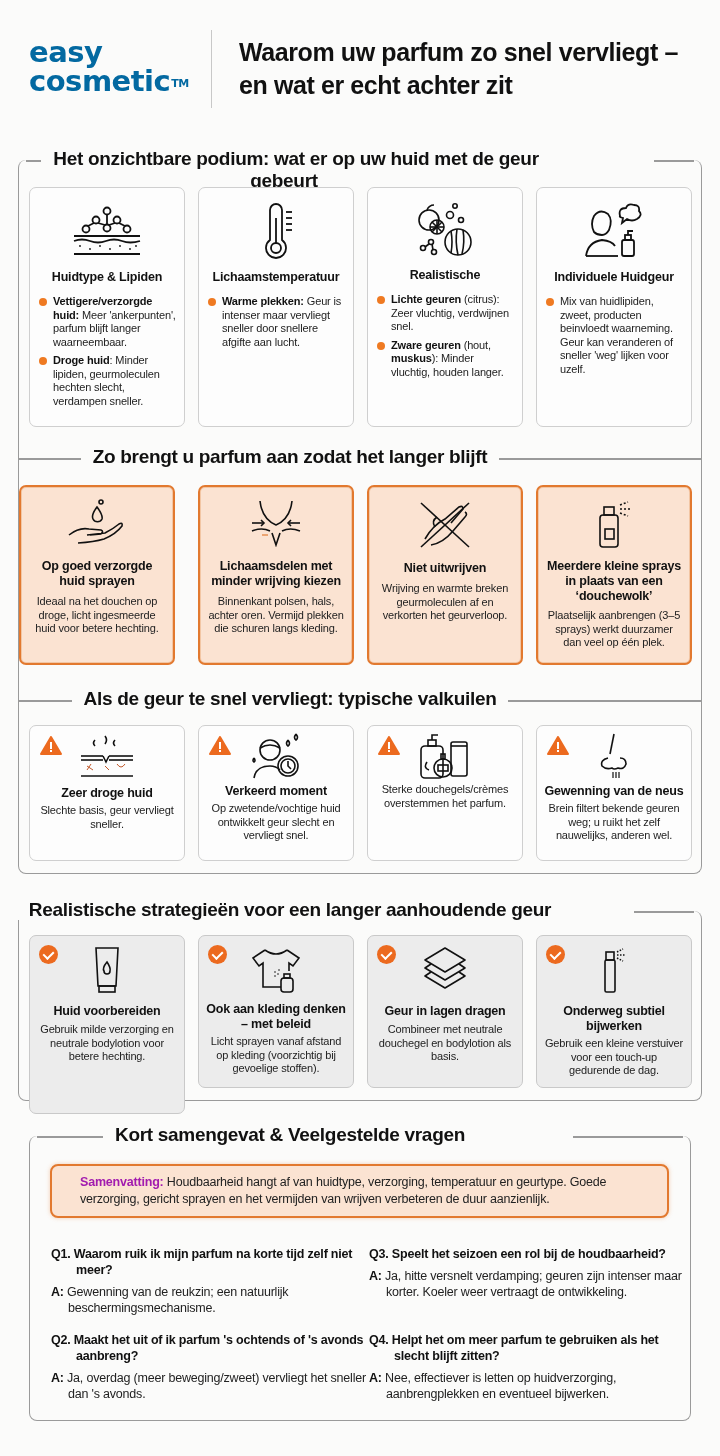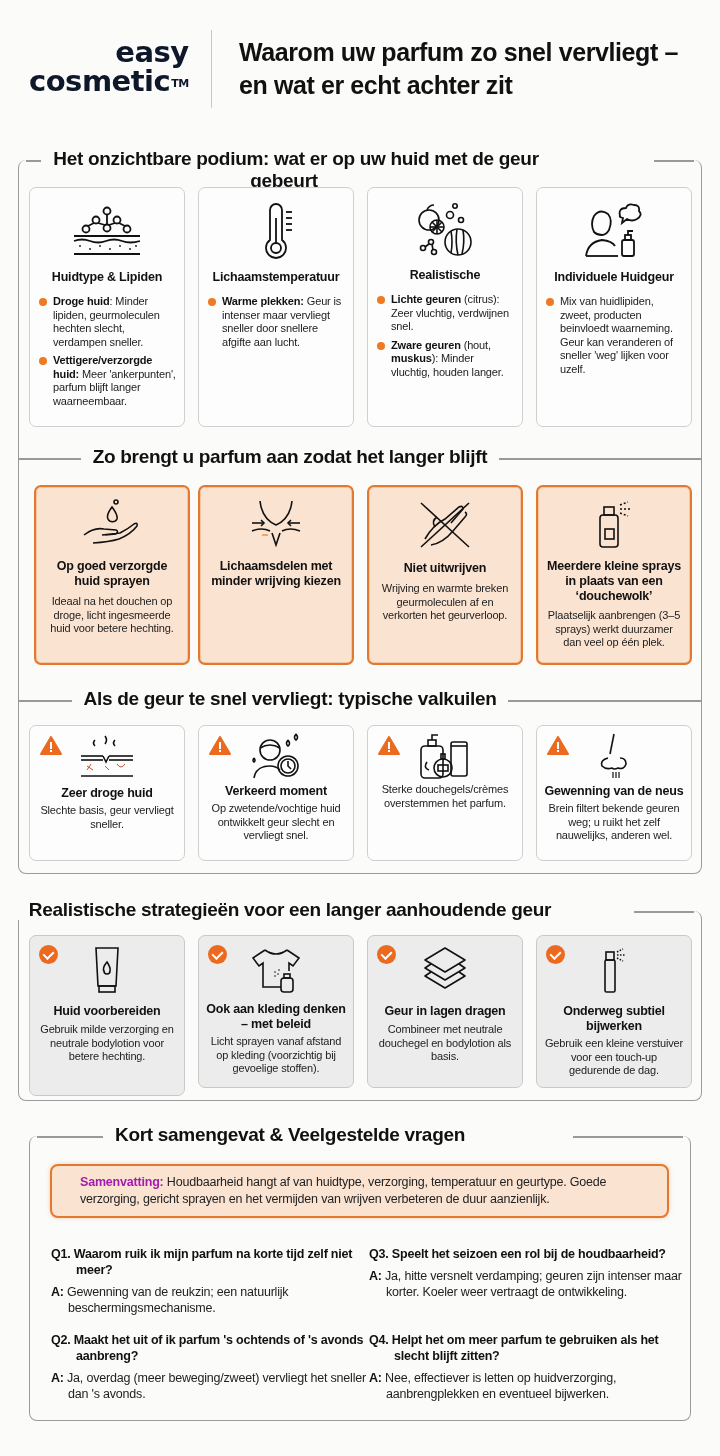--- a/index.html
+++ b/index.html
@@ -1,21 +1,21 @@
 <!DOCTYPE html>
 <html><head>
 <meta charset="utf-8">
 <style>
   * { box-sizing: border-box; margin: 0; padding: 0; }
   html, body { width: 720px; height: 1456px; background: #fbfbfa; overflow: hidden; }
   body { font-family: "Liberation Sans", "DejaVu Sans", sans-serif; color: #111; position: relative; }
 
   
   .header { position: absolute; left: 0; top: 0; width: 720px; height: 140px; }
-  .logo { position: absolute; left: 29px; top: 38px; font-family: "DejaVu Sans", sans-serif; font-weight: bold; font-size: 29px; line-height: 29px; letter-spacing: -0.5px; color: #0f172a; text-align: right; }
+  .logo { position: absolute; left: 29px; top: 38px; font-family: "DejaVu Sans", sans-serif; font-weight: bold; font-size: 29px; line-height: 29px; letter-spacing: -0.5px; color: #0369a1; }
   .logo .tm { font-size: 11px; vertical-align: top; position: relative; top: 2px; margin-left: 1px; }
   .header-divider { position: absolute; left: 211px; top: 30px; width: 1px; height: 78px; background: #c8c8c8; }
   .main-title { position: absolute; left: 239px; top: 36px; width: 470px; font-family: "Liberation Sans", sans-serif; font-weight: bold; font-size: 25px; line-height: 33px; letter-spacing: -0.4px; color: #111; }
 
   
   .frame { position: absolute; left: 18px; width: 684px; border: 1.5px solid #9a9a9a; border-radius: 8px; border-top: none; }
   .frame-top-line { position: absolute; height: 1.5px; background: #9a9a9a; }
   .frame-title { position: absolute; left: 0; width: 580px; text-align: center; font-weight: bold; font-size: 19px; letter-spacing: -0.3px; color: #111; }
   .frame-title span { background: #fbfbfa; padding: 0 12px; }
   .section-rule { position: absolute; height: 1.5px; background: #9a9a9a; }
@@ -85,22 +85,22 @@
         <circle cx="18" cy="47" r="0.9"></circle>
         <circle cx="28" cy="44" r="0.9"></circle>
         <circle cx="38" cy="47" r="0.9"></circle>
         <circle cx="48" cy="44" r="0.9"></circle>
         <circle cx="58" cy="47" r="0.9"></circle>
         <circle cx="64" cy="44" r="0.9"></circle>
       </g>
   </svg>
   <div class="card-title" style="margin-top:12px;">Huidtype &amp; Lipiden</div>
   <ul style="margin-top:10px;padding-left:2px;">
+    <li><b>Vettigere/verzorgde huid:</b><span> Meer 'ankerpunten', parfum blijft langer waarneembaar.</span></li>
     <li><b>Droge huid</b><span>: Minder lipiden, geurmoleculen hechten slecht, verdampen sneller.</span></li>
-    <li><b>Vettigere/verzorgde huid:</b><span> Meer 'ankerpunten', parfum blijft langer waarneembaar.</span></li>
   </ul>
 </div>
 
 <div class="card" style="left:198px;top:187px;height:240px;">
   <svg class="icon" width="40" height="58" viewBox="0 0 40 58" style="margin-top:14px;">
     <g fill="none" stroke="#111" stroke-width="1.8">
       <path d="M14 38 V8 a6 6 0 0 1 12 0 V38 a10 10 0 1 1 -12 0 Z"></path>
       <circle cx="20" cy="46" r="5"></circle>
         <line x1="20" y1="41" x2="20" y2="16"></line>
       <line x1="30" y1="10" x2="36" y2="10"></line>
@@ -158,21 +158,21 @@
   </svg>
   <div class="card-title" style="margin-top:10px;">Individuele Huidgeur</div>
   <ul style="margin-top:10px;padding-left:2px;">
     <li><span>Mix van huidlipiden, zweet, producten beinvloedt waarneming. Geur kan veranderen of sneller 'weg' lijken voor uzelf.</span></li>
   </ul>
 </div>
 
 <div class="section-rule" style="left:18px;top:458px;width:684px;"></div>
 <div class="frame-title" style="top:446px;"><span>Zo brengt u parfum aan zodat het langer blijft</span></div>
 
-<div class="card orange" style="left:34px;top:485px;height:180px;">
+<div class="card orange" style="left:19px;top:485px;height:180px;">
   <svg class="icon" width="60" height="48" viewBox="0 0 60 48" style="margin-top:12px;">
     <g fill="none" stroke="#111" stroke-width="1.6">
       <circle cx="34" cy="3" r="2"></circle>
         <path d="M30 8 q-6 8 -4 12 a5 5 0 0 0 9 0 q1 -4 -5 -12 Z"></path>
       <path d="M2 36 q10 -8 20 -6 l12 1 q3 1 0 4 l-11 1 M20 36 l18 -2 q8 -4 14 -9 q4 -2 3 2 q-6 8 -18 13 q-10 3 -26 4"></path>
     </g>
   </svg>
   <div class="card-title" style="margin-top:12px;">Op goed verzorgde huid sprayen</div>
   <div class="card-text" style="margin-top:6px;">Ideaal na het douchen op droge, licht ingesmeerde huid voor betere hechting.</div>
 </div>
@@ -184,20 +184,21 @@
       <path d="M4 32 q10 -4 18 0 M52 32 q-10 -4 -18 0"></path>
       <path d="M24 34 l4 12 l4 -12"></path>
       <line x1="4" y1="24" x2="16" y2="24"></line>
         <path d="M13 21 l3 3 l-3 3"></path>
       <line x1="52" y1="24" x2="40" y2="24"></line>
         <path d="M43 21 l-3 3 l3 3"></path>
     </g>
     <line x1="14" y1="36" x2="20" y2="36" stroke="#e2792f" stroke-width="1.2"></line>
   </svg>
   <div class="card-title" style="margin-top:12px;">Lichaamsdelen met minder wrijving kiezen</div>
+  <div class="card-text" style="margin-top:6px;">Binnenkant polsen, hals, achter oren. Vermijd plekken die schuren langs kleding.</div>
 </div>
 
 <div class="card orange" style="left:367px;top:485px;height:180px;">
   <svg class="icon" width="56" height="52" viewBox="0 0 56 52" style="margin-top:12px;">
     <g fill="none" stroke="#111" stroke-width="1.6">
       <path d="M8 40 q8 -14 20 -20 l14 -12 q4 -2 4 2 l-12 14 M14 46 q12 -2 22 -14 l12 -14 q3 -3 0 -5"></path>
       <path d="M18 28 q-4 -6 2 -10"></path>
       <line x1="4" y1="4" x2="52" y2="48"></line>
         <line x1="52" y1="4" x2="4" y2="48"></line>
     </g>
@@ -304,21 +305,21 @@
   </svg>
   <div class="card-title" style="margin-top:4px;">Gewenning van de neus</div>
   <div class="card-text" style="margin-top:3px;">Brein filtert bekende geuren weg; u ruikt het zelf nauwelijks, anderen wel.</div>
 </div>
 
 <div class="frame" style="top:911px;height:190px;"></div>
 <div class="frame-top-line" style="left:26px;top:911px;width:60px;"></div>
 <div class="frame-top-line" style="left:634px;top:911px;width:60px;"></div>
 <div class="frame-title" style="top:899px;"><span>Realistische strategieën voor een langer aanhoudende geur</span></div>
 
-<div class="card grey" style="left:29px;top:935px;height:161px;">
+<div class="card grey" style="left:29px;top:935px;height:179px;">
   <div class="check"></div>
   <svg class="icon" width="30" height="48" viewBox="0 0 30 48" style="margin-top:10px;">
     <g fill="none" stroke="#111" stroke-width="1.6">
       <path d="M4 2 h22 l-2 38 h-18 Z"></path>
         <rect x="7" y="40" width="16" height="6"></rect>
       <path d="M15 16 q-5 6 -3 9 a3 3 0 0 0 6 0 q1 -3 -3 -9 Z"></path>
     </g>
   </svg>
   <div class="card-title" style="margin-top:10px;">Huid voorbereiden</div>
   <div class="card-text" style="margin-top:4px;">Gebruik milde verzorging en neutrale bodylotion voor betere hechting.</div>

